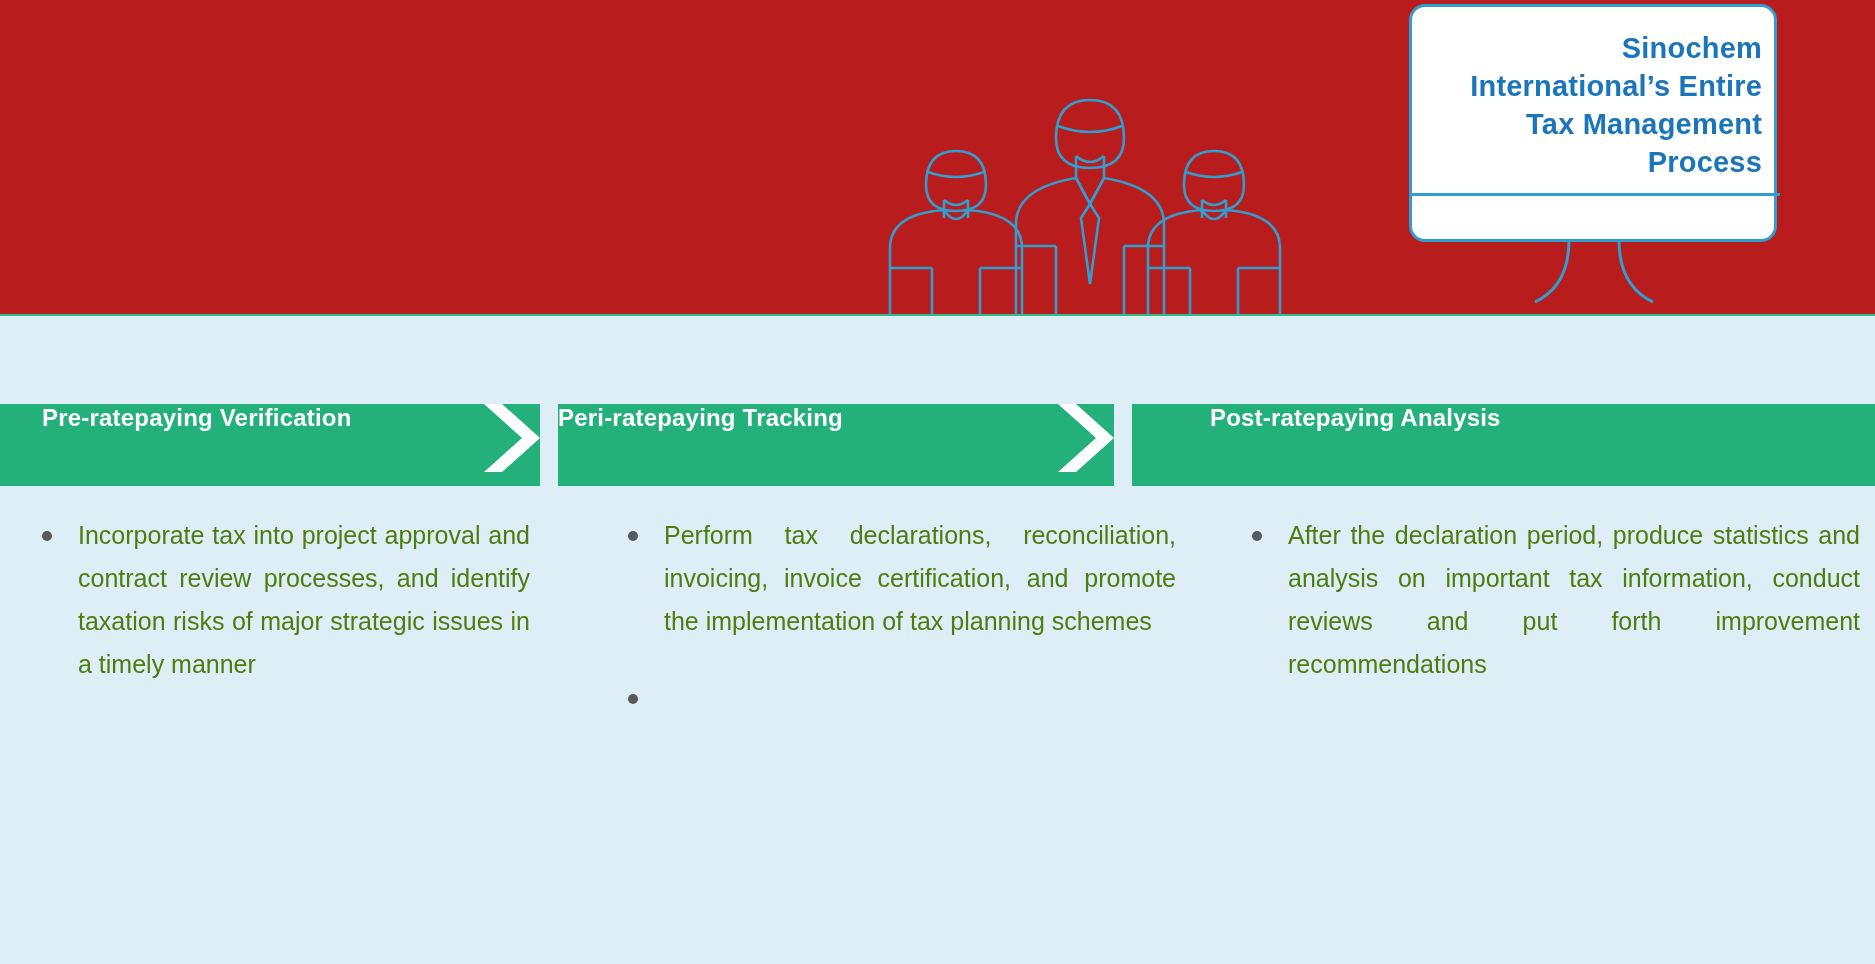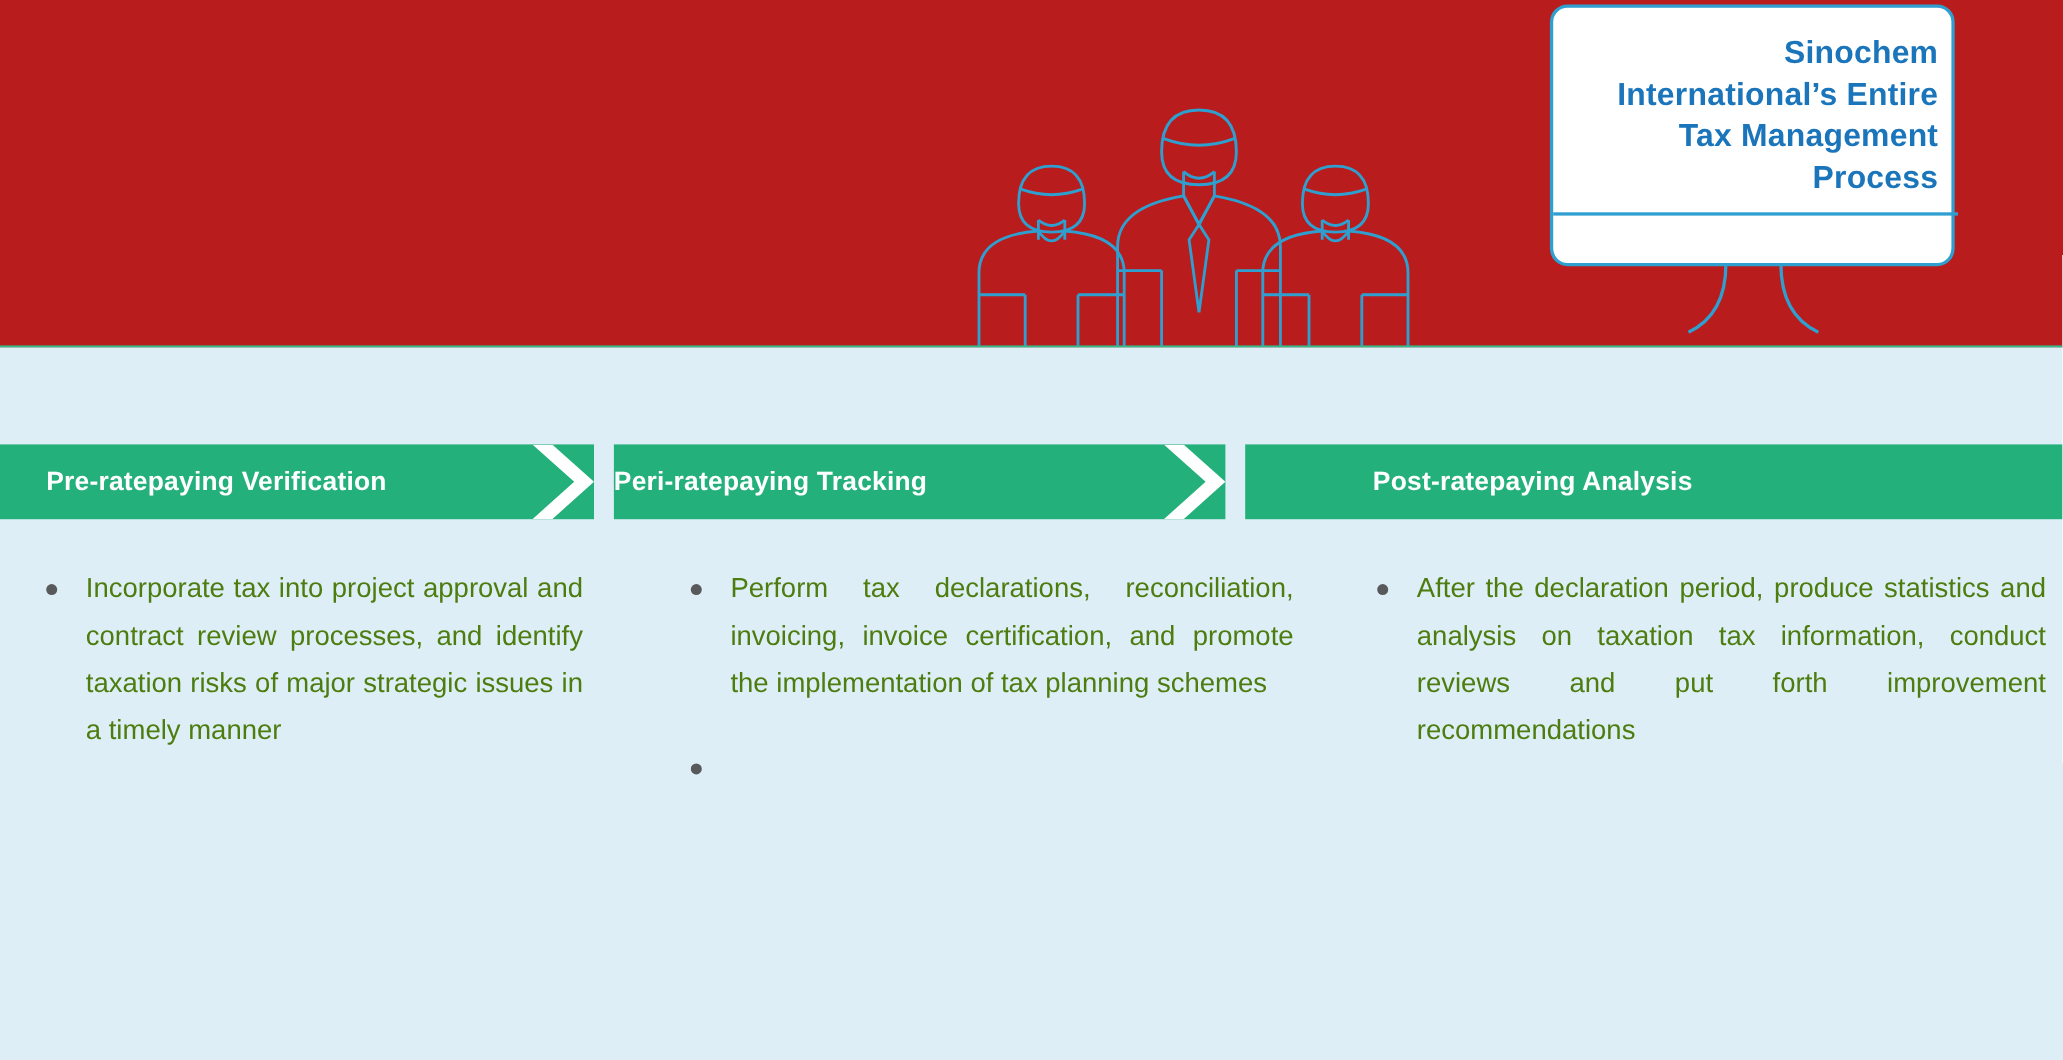--- a/index.html
+++ b/index.html
@@ -102,36 +102,35 @@
   .ribbon {
     position: absolute;
     left: 0;
     top: 404px;
     width: 1875px;
     height: 68px;
   }
   .stage {
     position: absolute;
     top: 0;
-    height: 68px;
+    height: 82px;
     background: #23b07b;
     display: flex;
-    align-items: center;
   }
   .stage .stage-label {
     color: #ffffff;
     font-size: 24px;
     font-weight: bold;
     letter-spacing: .2px;
     white-space: nowrap;
   }
   .stage-1 { left: 0;     width: 540px; padding-left: 42px; }
   .stage-2 { left: 558px; width: 556px; }
   .stage-3 { left = 0;    }
-  .stage-3 { left: 1132px; width: 743px; padding-left: 116px; }
+  .stage-3 { left: 1132px; width: 743px; padding-left: 78px; }
 
   
   .notch {
     position: absolute;
     top: 0;
     width: 74px;
     height: 68px;
     overflow: hidden;
   }
   .notch-1 { left: 484px; }
@@ -270,19 +269,19 @@
         <span>Perform tax declarations, reconciliation, invoicing, invoice certification, and promote the implementation of tax planning schemes</span>
       </div>
       <div class="bullet-item">
         <span class="dot"></span>
       </div>
     </div>
 
     <div class="col col-3">
       <div class="bullet-item">
         <span class="dot"></span>
-        <span>After the declaration period, produce statistics and analysis on taxation tax information, conduct reviews and put forth improvement recommendations</span>
+        <span>After the declaration period, produce statistics and analysis on important tax information, conduct reviews and put forth improvement recommendations</span>
       </div>
     </div>
 
   </div>
 
 </div>
 
 </body></html>

